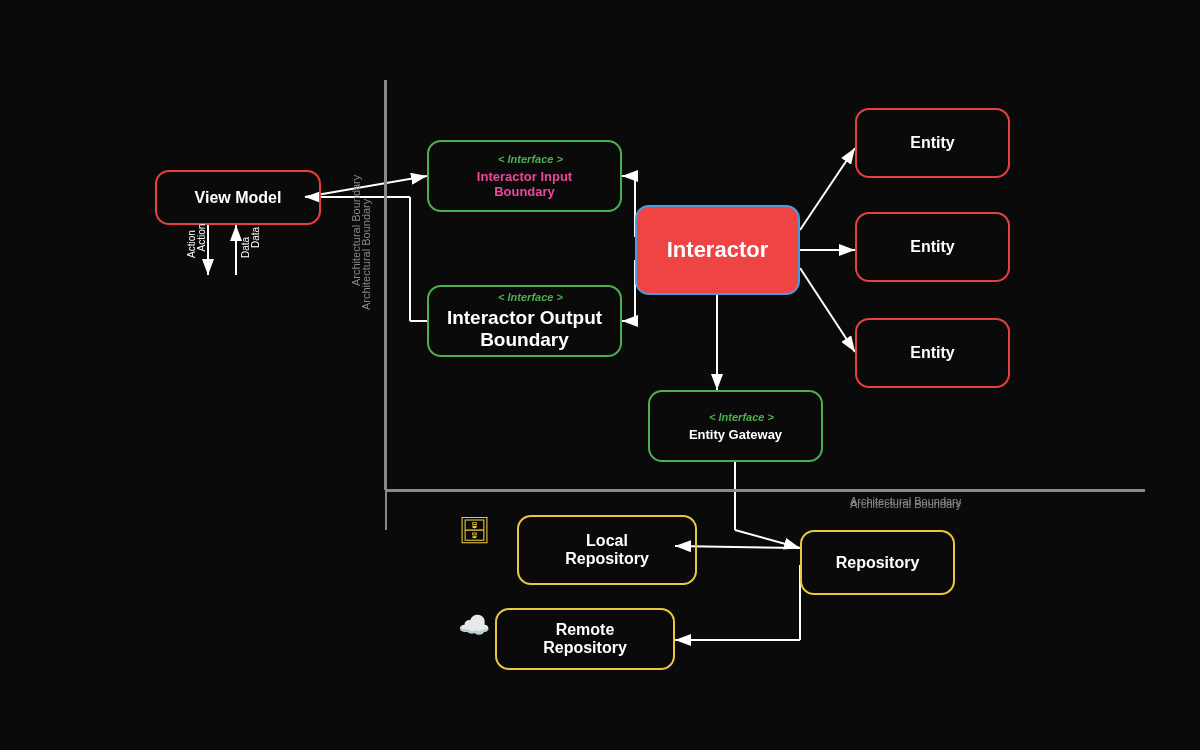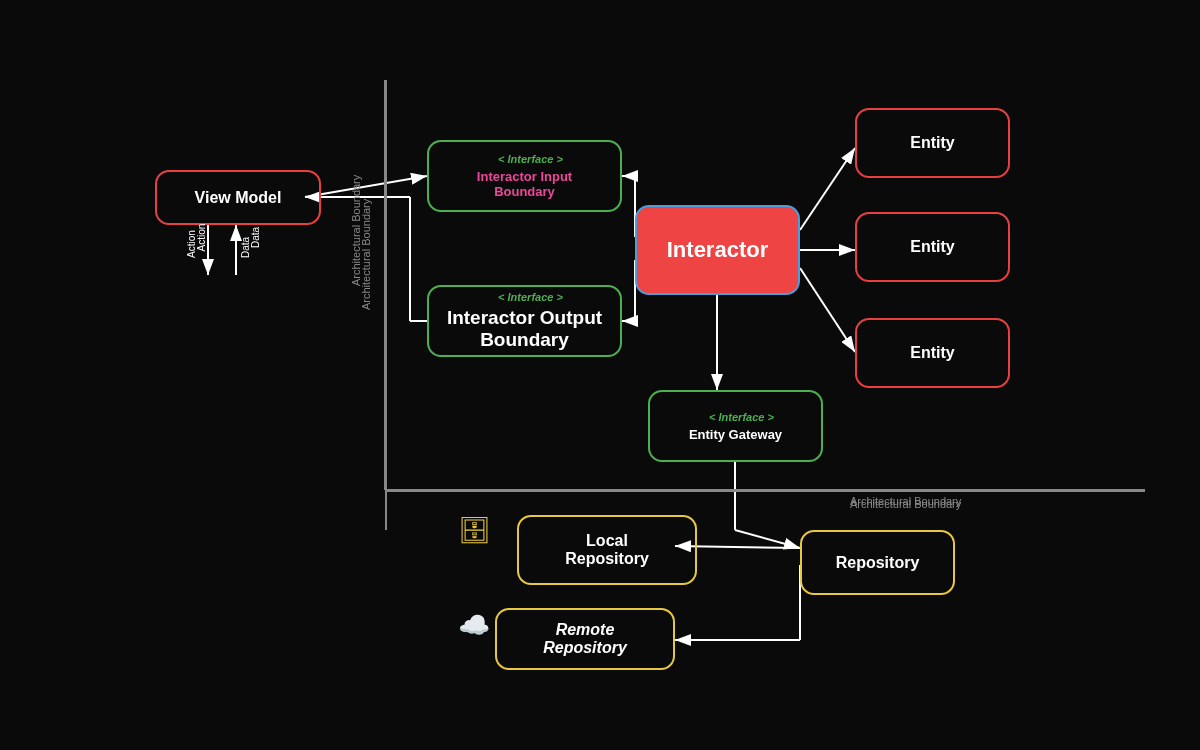--- a/index.html
+++ b/index.html
@@ -201,21 +201,21 @@
   <div style="position:absolute; left:458px; top:515px; font-size:26px; color:#e8c840;">🗄</div>
 
   <div class="box box-yellow" style="left: 495px; top: 515px; width: 180px; height: 70px; margin-left: 22px;">
     <span style="white-space:pre-line; text-align:center;">Local
 Repository</span>
   </div>
 
   <div style="position:absolute; left:458px; top:610px; font-size:26px; color:#e8c840;">☁️</div>
 
   <div class="box box-yellow" style="left: 495px; top: 608px; width: 180px; height: 62px;">
-    <span style="white-space:pre-line; text-align:center;font-style:italic;">Remote
+    <span style="white-space:pre-line; text-align:center;">Remote
 Repository</span>
   </div>
 
   <div class="box box-yellow" style="left: 800px; top: 530px; width: 155px; height: 65px;">
     <span>Repository</span>
   </div>
 
 </div>
 
 </body></html>

